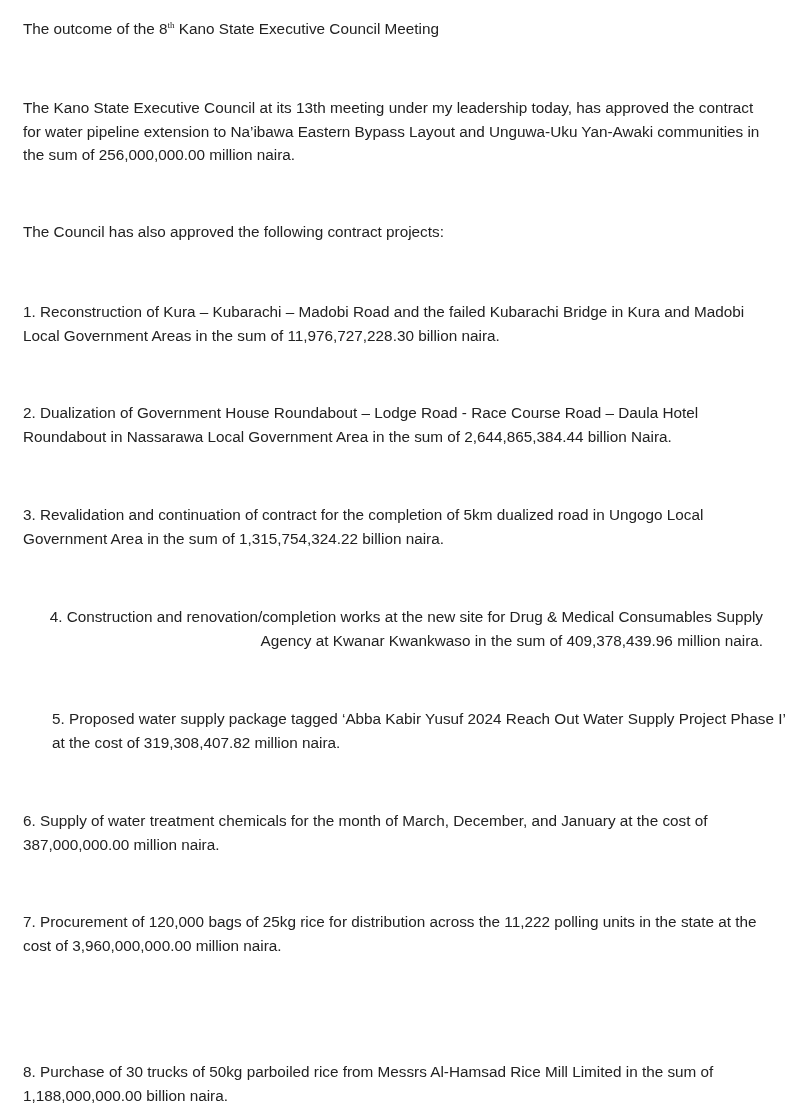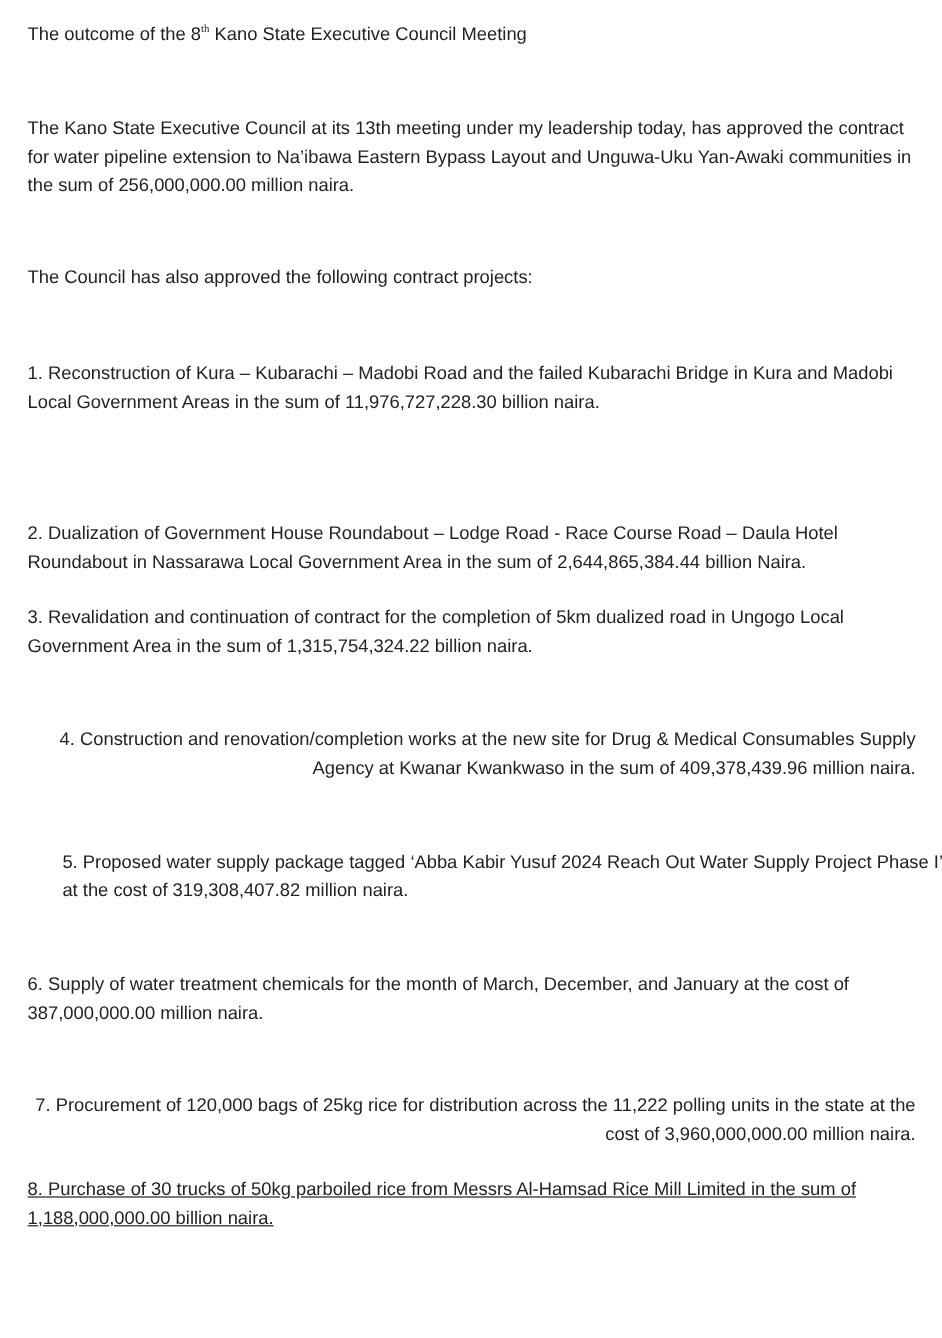--- a/index.html
+++ b/index.html
@@ -26,27 +26,27 @@
     .title { top: 17px; }
     .title sup {
       font-size: 9px;
       line-height: 0;
       vertical-align: 6px;
       font-family: Liberation Serif, serif;
     }
     .intro { top: 96px; }
     .lead { top: 220px; }
     .item1 { top: 300px; }
-    .item2 { top: 401px; margin-top: 32px; }
+    .item2 { top: 401px; }
     .item3 { top: 503px; }
     .item4 { top: 605px; text-align: right; }
     .item5 { top: 707px; margin-left: 29px; }
     .item6 { top: 809px; }
-    .item7 { top: 910px; text-align: right; }
-    .item8 { top: 980px; text-decoration: underline; }
+    .item7 { top: 910px; }
+    .item8 { top: 1060px; }
   </style>
 </head>
 <body>
 
 <p class="block title"><span>The outcome of the 8</span><sup>th</sup><span> Kano State Executive Council Meeting</span></p>
 
 <p class="block intro">The Kano State Executive Council at its 13th meeting under my leadership today, has approved the contract for water pipeline extension to Na’ibawa Eastern Bypass Layout and Unguwa-Uku Yan-Awaki communities in the sum of 256,000,000.00 million naira.</p>
 
 <p class="block lead">The Council has also approved the following contract projects:</p>
 

